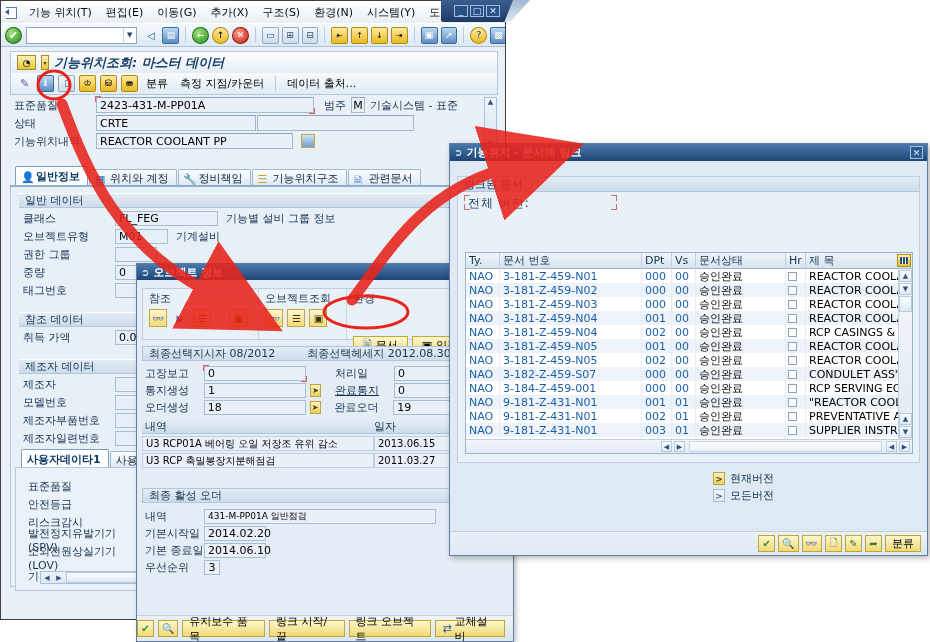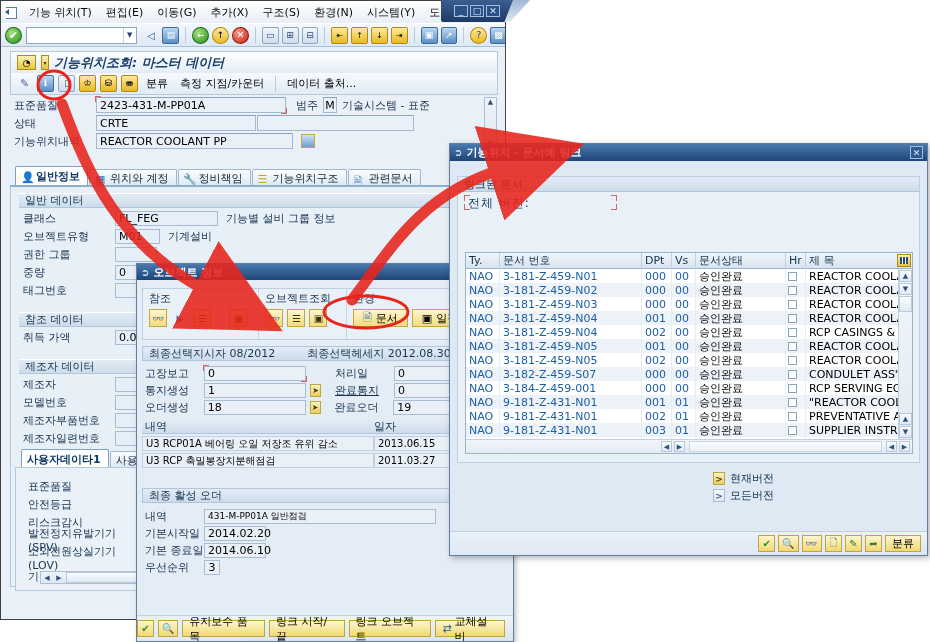--- a/index.html
+++ b/index.html
@@ -425,21 +425,21 @@
     <span class="txtbtn">측정 지점/카운터</span>
     <span class="tb-sep"></span>
     <span class="txtbtn">데이터 출처...</span>
   </div>
 
   <div id="hdr">
     <div style="display:flex;">
       <div style="width:470px;">
         <div class="frow">
           <span class="flabel">표준품질</span>
-          <span class="finput corner-mark" style="width:190px;">2423-431-M-PP01A</span>
+          <span class="finput corner-mark" style="width:218px;">2423-431-M-PP01A</span>
           <span style="margin-left:10px;font-size:11px;color:#17324f;">범주</span>
           <span class="finput" style="width:14px;margin-left:5px;justify-content:center;">M</span>
           <span style="margin-left:5px;font-size:11px;color:#17324f;">기술시스템 - 표준</span>
         </div>
         <div class="frow">
           <span class="flabel">상태</span>
           <span class="finput" style="width:160px;">CRTE</span>
           <span class="finput" style="width:157px;margin-left:1px;"></span>
         </div>
         <div class="frow">
@@ -483,21 +483,21 @@
 
     <div class="section">
       <div class="grp-hdr">일반 데이터</div>
       <div class="srow">
         <span class="slabel">클래스</span>
         <span class="sinput" style="width:103px;">FL_FEG</span>
         <span class="shint">기능별 설비 그룹 정보</span>
       </div>
       <div class="srow">
         <span class="slabel">오브젝트유형</span>
-        <span class="sinput" style="width:45px;">M01</span>
+        <span class="sinput" style="width:53px;">M01</span>
         <span class="shint">기계설비</span>
       </div>
       <div class="srow">
         <span class="slabel">권한 그룹</span>
         <span class="sinput" style="width:42px;"></span>
       </div>
       <div class="srow">
         <span class="slabel">중량</span>
         <span class="sinput" style="width:90px;">0</span>
         <span class="sinput" style="width:28px;margin-left:2px;"></span>
@@ -610,21 +610,21 @@
         </span>
       </div>
       <div class="tg-col" style="width:88px;">
         <span class="tg-label">오브젝트조회</span>
         <span class="tg-btns">
           <span class="sbtn">👓</span>
           <span class="sbtn">☰</span>
           <span class="sbtn">▣</span>
         </span>
       </div>
-      <div class="tg-col" style="flex:1;">
+      <div class="tg-col" style="flex:1;gap:27px;">
         <span class="tg-label">환경</span>
         <span class="tg-btns">
           <span class="sbtn wide">
             <span style="color:#3a6fae;">🗎</span>
             <span>문서</span>
           </span>
           <span class="sbtn wide">
             <span>▣</span>
             <span>일정계획</span>
           </span>

